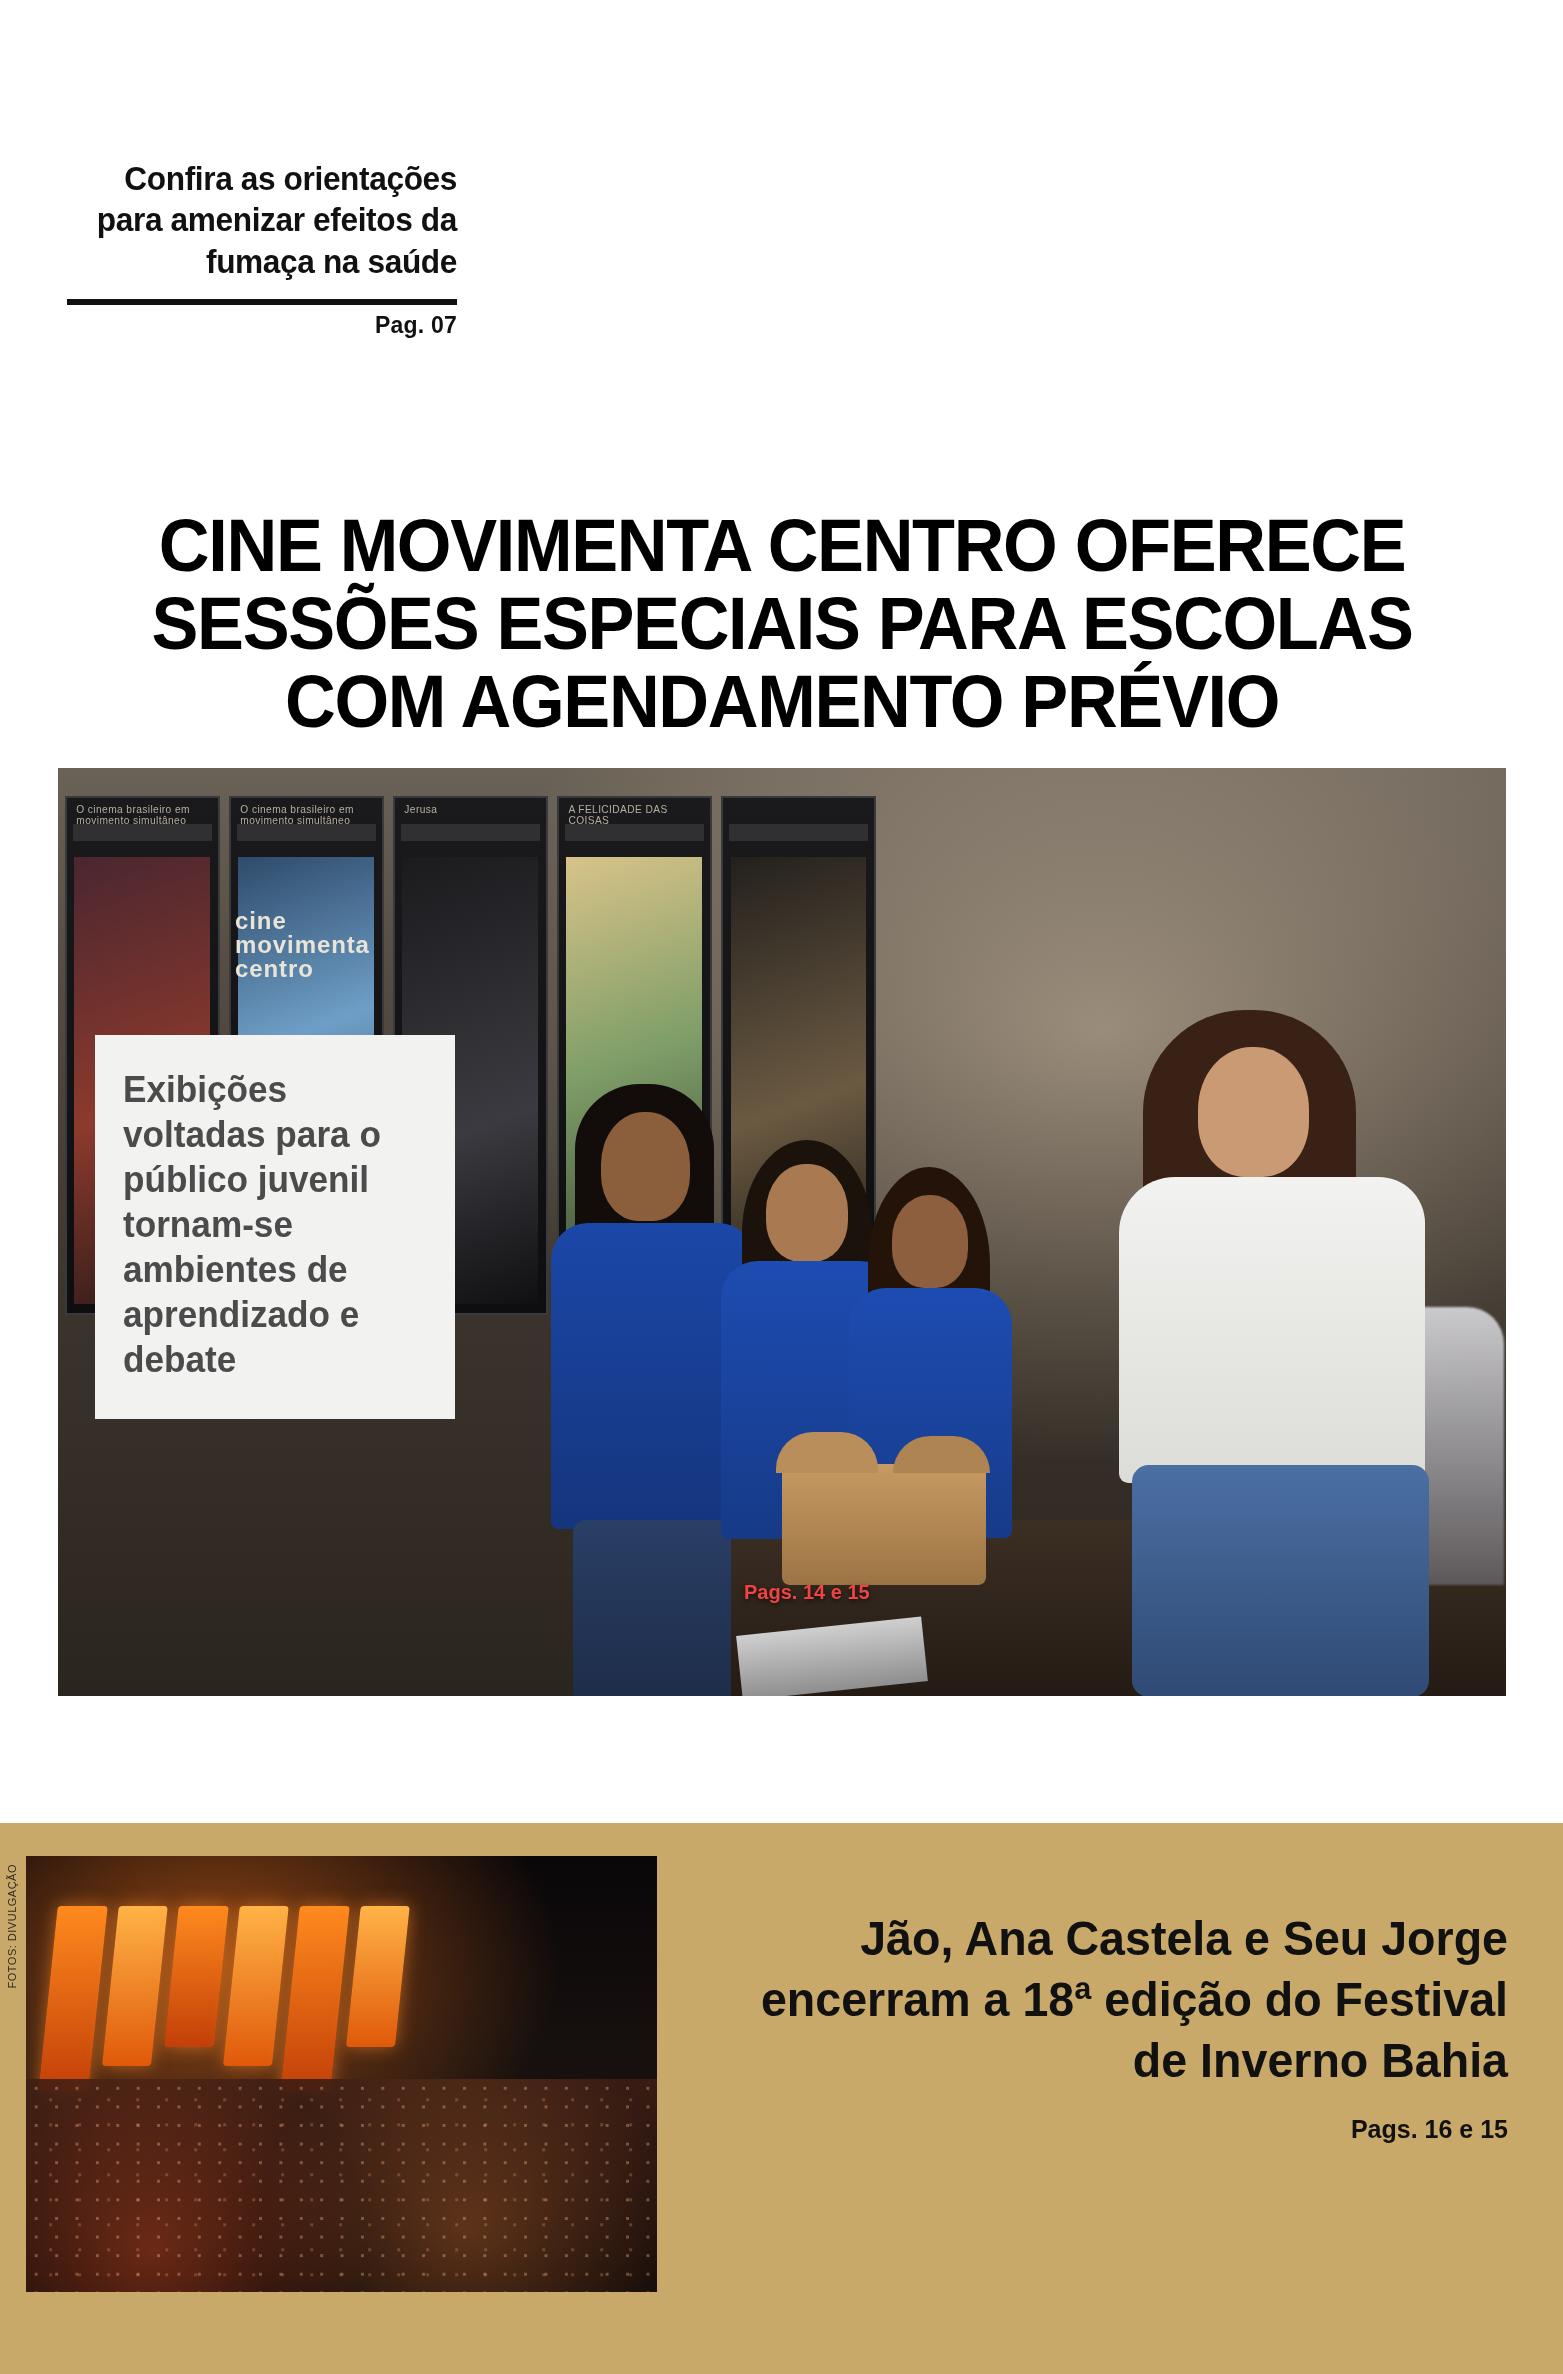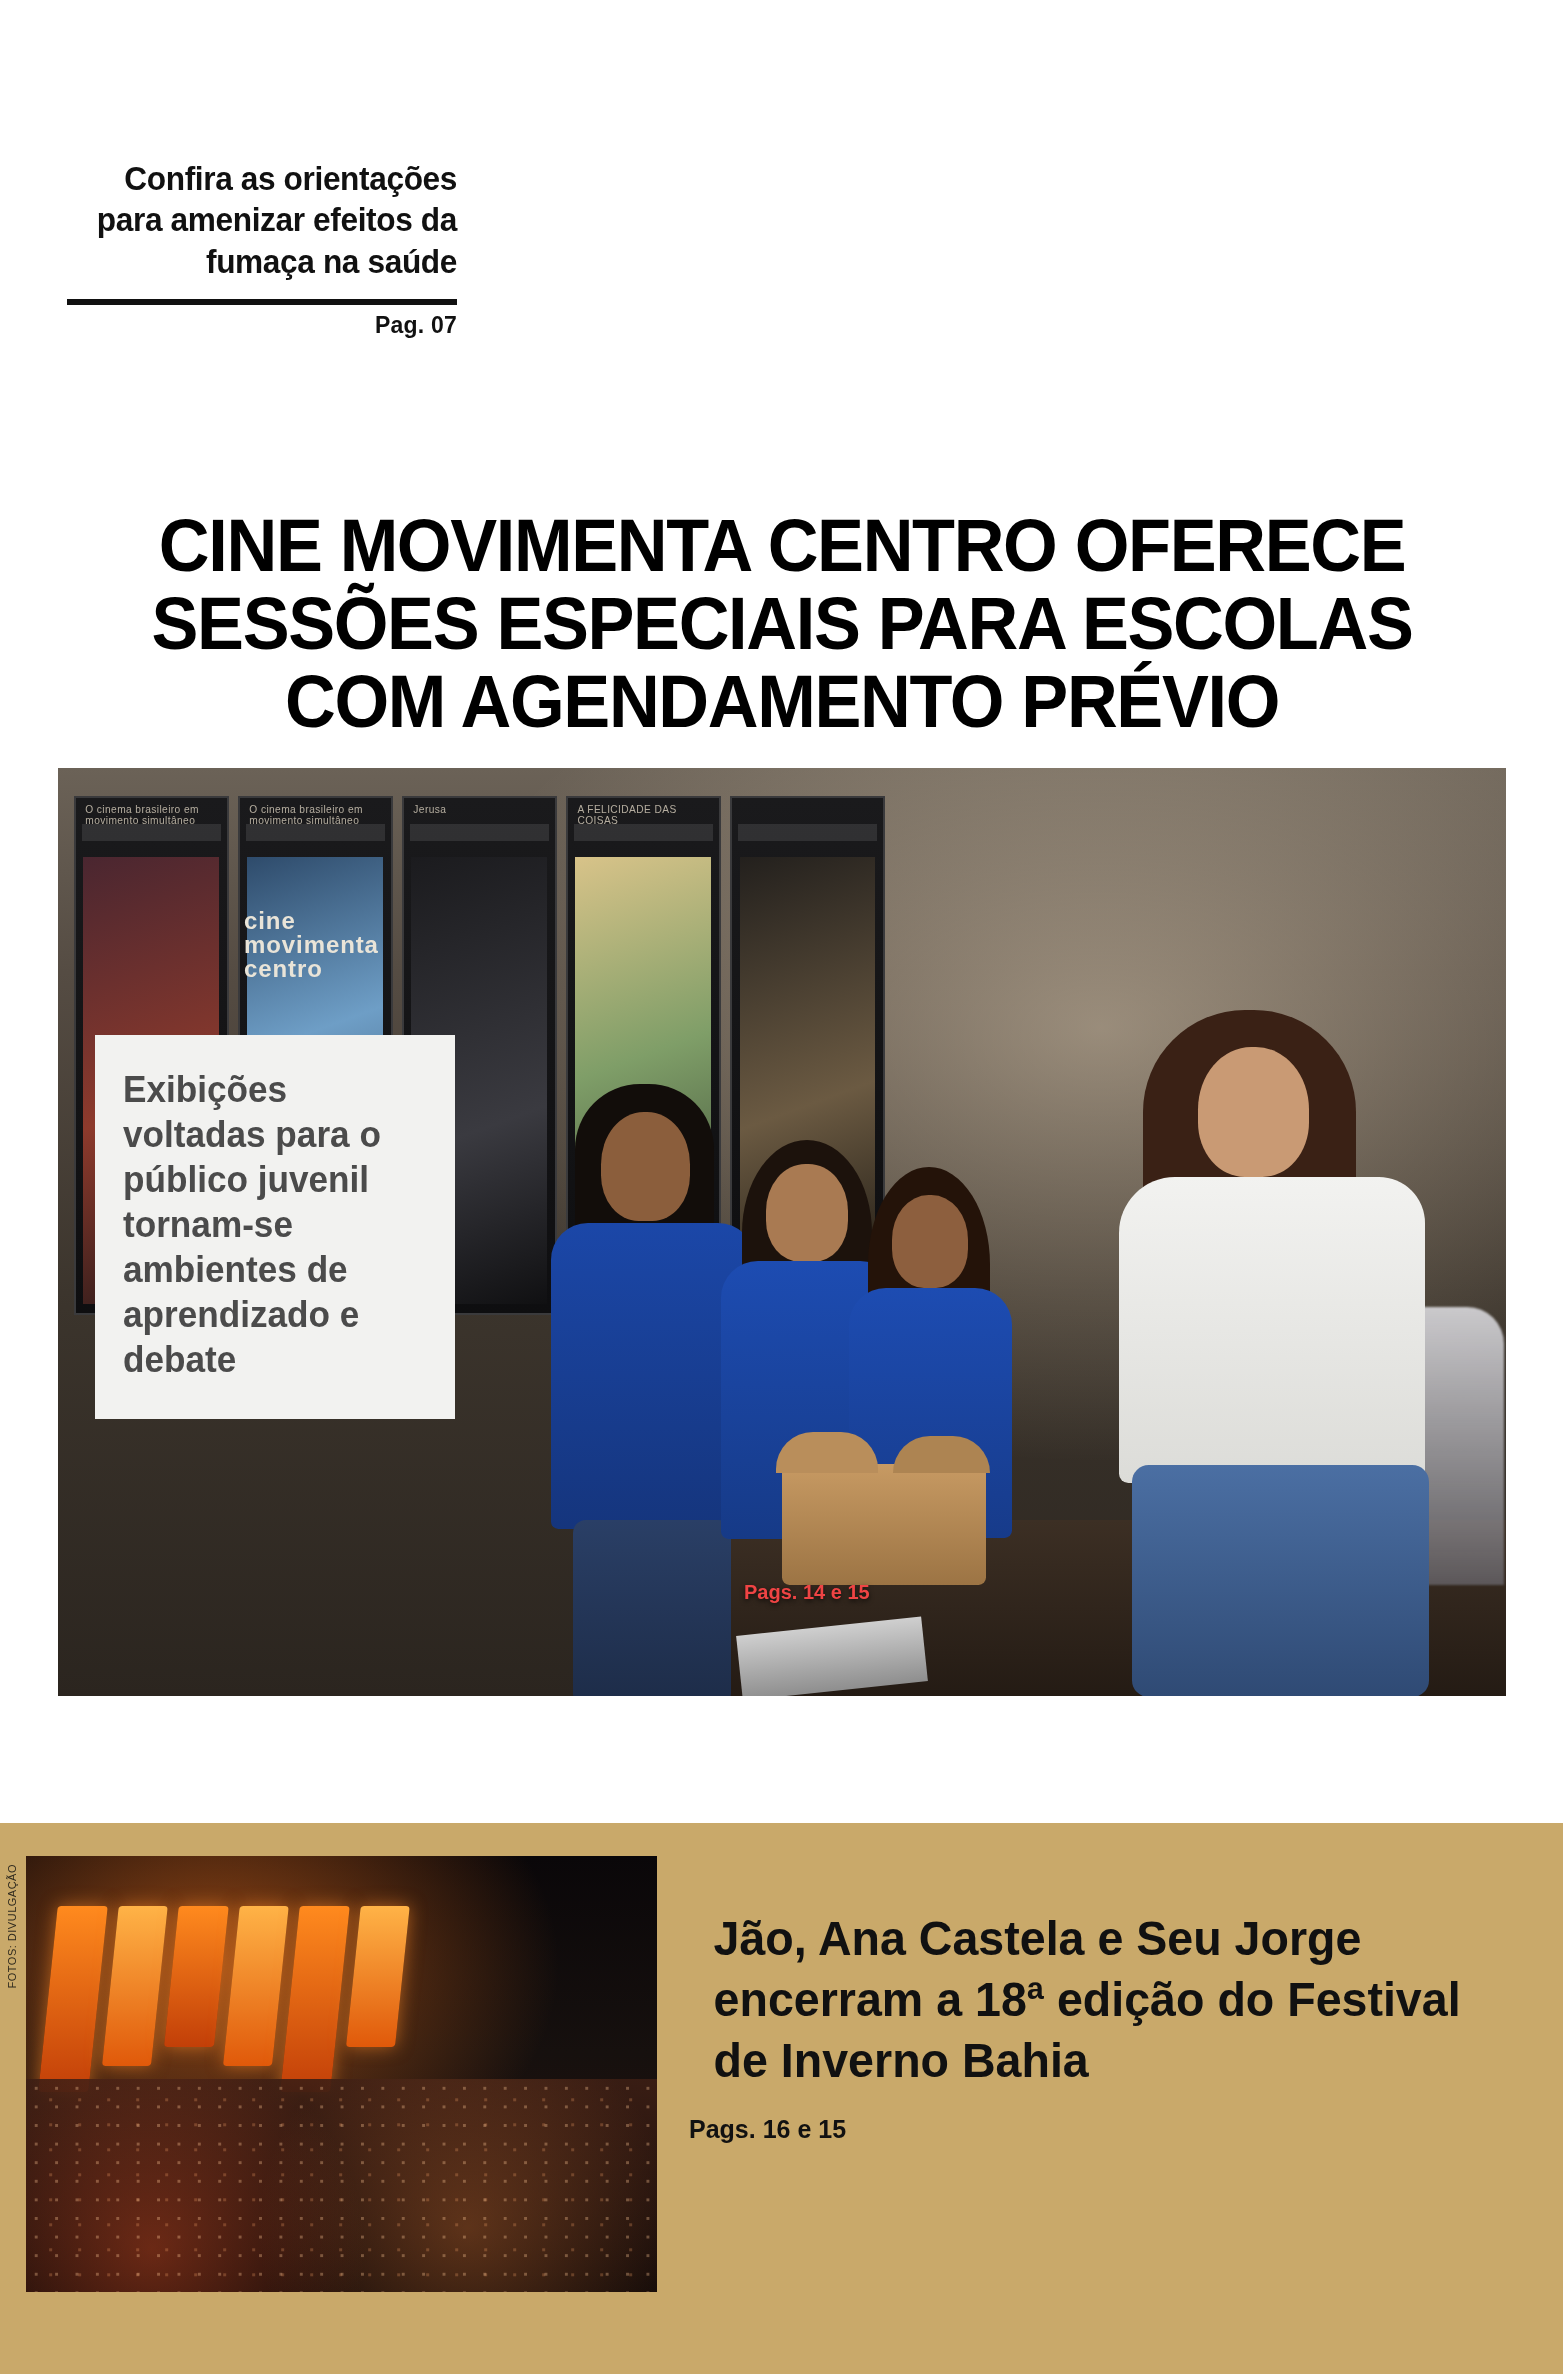--- a/index.html
+++ b/index.html
@@ -151,21 +151,21 @@
       linear-gradient(180deg, #6b6257 0%, #554c43 22%, #3b342c 58%, #2b251f 100%);
   }
   
   .poster-wall {
     position: absolute;
     left: 0; top: 28px;
     width: 56%;
     height: 519px;
     display: flex;
     gap: 9.3px;
-    padding-left: 16px;
+    padding-left: 7px;
   }
   .poster-panel {
     flex: 1;
     background: linear-gradient(180deg, #1a1a1c 0%, #0e0e10 100%);
     border: 2.8px solid #3a3a3c;
     position: relative;
     overflow: hidden;
   }
   .poster-panel .strip {
     position: absolute;
@@ -394,23 +394,23 @@
     left: 5.6px;
     top: 41px;
     font-size: 11px;
     color: #2f2a1e;
     letter-spacing: 0.5px;
     writing-mode: vertical-rl;
     transform: rotate(180deg);
   }
   .band-text {
     flex: 1;
-    padding: 85px 56px 0 32px;
+    padding: 85px 56px 0 44px;
     box-sizing: border-box;
-    text-align: left;
+    text-align: right;
   }
   .band-headline {
     font-size: 48px;
     line-height: 61px;
     font-weight: bold;
     color: #111111;
     transform: scaleX(0.97);
     transform-origin: right top;
   }
   .band-pages {

